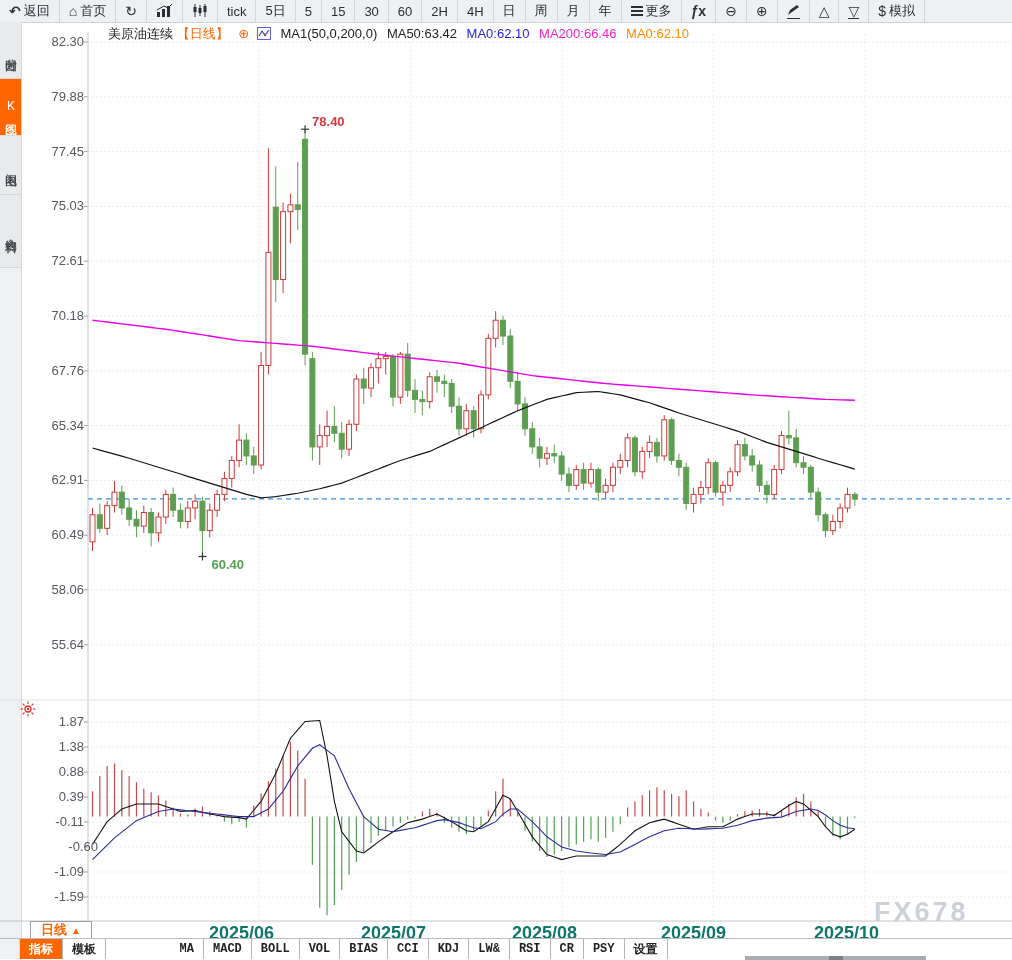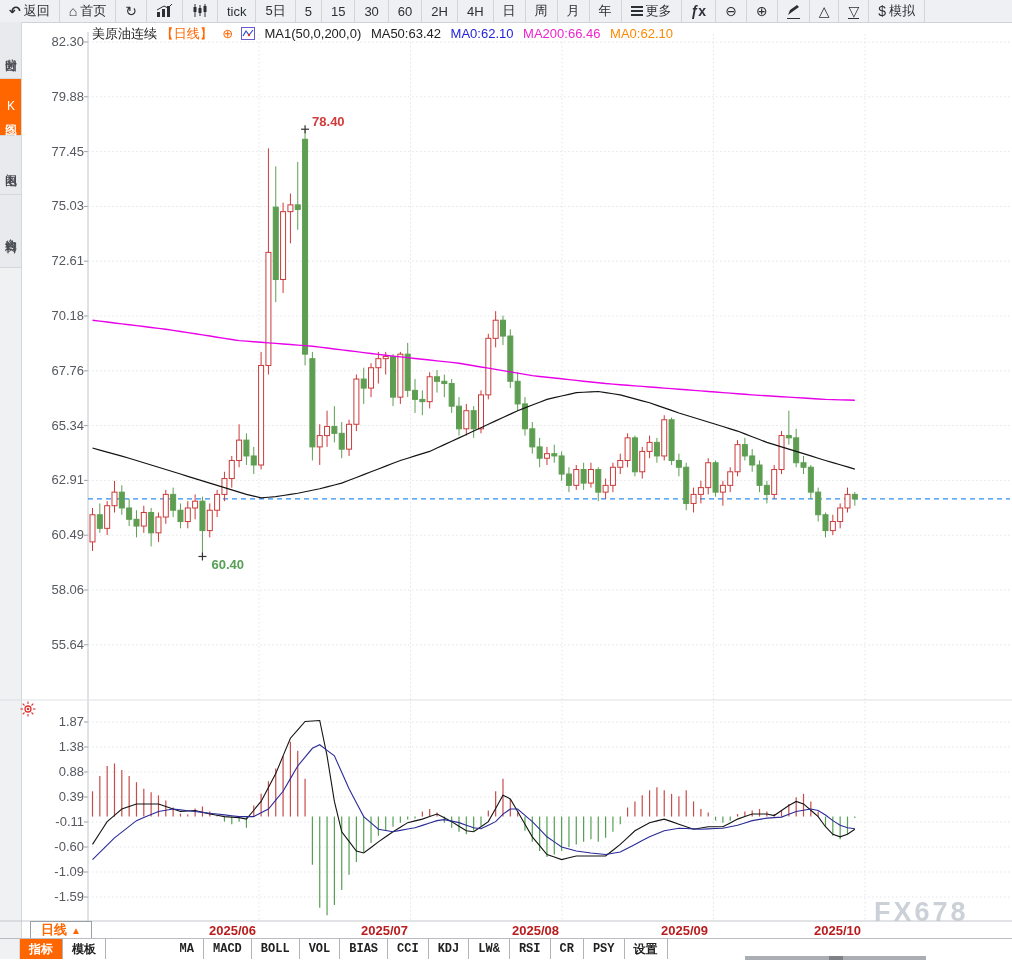--- a/index.html
+++ b/index.html
@@ -32,21 +32,21 @@
   #macd-header span{margin-right:8px;}
   .c-orange{color:#ff6600;} .c-blue{color:#2222dd;} .c-magenta{color:#ee22cc;}
   .c-black{color:#222;} .c-orange2{color:#ff8800;}
   .axis-label{position:absolute;width:54px;text-align:right;font-size:13px;color:#55585e;}
   #indicator-gear{position:absolute;left:20px;top:701px;width:16px;height:16px;cursor:pointer;}
   
   #xaxis-row{position:absolute;left:22px;top:922px;width:990px;height:16px;background:#fff;}
   #period-box{position:absolute;left:8px;top:-1px;height:16px;border:1px solid #9aa0a6;
               background:#fff;padding:0 10px;font-size:13px;font-weight:bold;color:#ff6600;
               display:flex;align-items:center;gap:4px;cursor:pointer;}
-  .date-label{position:absolute;top:1px;font-size:13px;font-weight:bold;color:#b91c1c;text-align:right;}
+  .date-label{position:absolute;top:1px;font-size:18px;font-weight:bold;color:#0f766e;text-align:right;}
   
   #bottombar{position:absolute;left:0;top:938px;width:1012px;height:20px;background:#fff;
              border-top:1px solid #b9bcc1;display:flex;align-items:stretch;font-size:12px;}
   #bottombar .spacer{width:19px;background:#f0f1f3;border-right:1px solid #d5d7da;}
   .bb-item{display:flex;align-items:center;padding:0 9px;border-right:1px solid #b0b3b8;
            font-family:"Liberation Mono","DejaVu Sans Mono",monospace;color:#222;cursor:pointer;font-weight:bold;}
   .bb-item.active{background:#ff6600;color:#fff;font-weight:bold;}
   .bb-item.vip{color:#ff6600;font-weight:bold;margin-top:32px;}
   #scrollbar{position:absolute;left:745px;top:956px;width:181px;height:4px;background:#aaadb3;}
   #scrollbar .notch{position:absolute;left:84px;top:0;width:14px;height:4px;background:#7e8287;}
@@ -534,21 +534,21 @@
       <line x1="825.5" y1="816.5846" x2="825.5" y2="826.7006" stroke="#55a055" stroke-width="1.2"></line>
       <line x1="832.83" y1="816.5846" x2="832.83" y2="835.805" stroke="#55a055" stroke-width="1.2"></line>
       <line x1="840.16" y1="816.5846" x2="840.16" y2="839.3456" stroke="#55a055" stroke-width="1.2"></line>
       <line x1="847.49" y1="816.5846" x2="847.49" y2="834.2876" stroke="#55a055" stroke-width="1.2"></line>
       <line x1="854.82" y1="816.5846" x2="854.82" y2="818.102" stroke="#55a055" stroke-width="1.2"></line>
       <polyline points="92.5,844.4036 99.83,833.0231 107.16,821.6426 114.49000000000001,815.3201 121.82,808.9976 129.15,806.4686 136.48000000000002,803.9396 143.81,803.9396 151.14,803.9396 158.47,803.9396 165.8,806.4686 173.13,808.9976 180.46,811.5266 187.79000000000002,811.0208 195.12,810.515 202.45,812.2853 209.78,814.0556 217.11,815.3201 224.44,816.5846 231.77,817.0904 239.1,817.5962 246.43,819.1136 253.76,810.2621 261.09000000000003,801.4106 268.42,787.5011 275.75,773.5916 283.08000000000004,755.8886 290.40999999999997,738.1856 297.74,729.8399000000001 305.07,721.4942 312.4,720.9884 319.73,720.4826 327.06,755.8886 334.39,801.4106 341.72,831.7586 349.05,841.3688 356.38,850.979 363.71,853.0022 371.04,847.4384 378.37,841.8746 385.7,836.8166 393.03000000000003,831.7586 400.36,827.2064 407.69,822.6542 415.02,820.8839 422.35,819.1136 429.68,816.5846 437.01,814.0556 444.34000000000003,817.8491 451.67,821.6426 459,826.1948 466.33,830.7470000000001 473.66,831.7586 480.99,826.7006 488.32,821.6426 495.65,808.4918 502.98,795.341 510.31,798.8815999999999 517.64,811.5266 524.97,824.1716 532.3,836.8166 539.63,845.6681 546.96,854.5196 554.29,857.0486 561.62,859.5776000000001 568.95,857.8072999999999 576.28,856.037 583.61,856.037 590.94,856.037 598.27,856.037 605.6,856.037 612.93,850.2203 620.26,844.4036 627.59,837.5753 634.92,830.7470000000001 642.25,826.7006 649.58,822.6542 656.91,820.8839 664.24,819.1136 671.57,821.6426 678.9,824.1716 686.23,826.7006 693.5600000000001,829.2296 700.89,827.9651 708.22,826.7006 715.55,826.7006 722.88,826.7006 730.21,822.9071 737.54,819.1136 744.87,816.5846 752.2,814.0556 759.53,814.0556 766.86,814.0556 774.19,815.573 781.52,810.515 788.85,805.457 796.1800000000001,801.4106 803.51,803.9396 810.84,810.2621 818.17,816.5846 825.5,826.7006 832.83,834.2876 840.16,836.8166 847.49,834.2876 854.82,829.2296" fill="none" stroke="#141414" stroke-width="1.1"></polyline>
       <polyline points="92.5,859.5776000000001 99.83,852.3278 107.16,845.078 114.49000000000001,837.8282 121.82,832.0958 129.15,826.3634 136.48000000000002,820.631 143.81,817.5962 151.14,814.5614 158.47,811.5266 165.8,810.2621 173.13,808.9976 180.46,809.8406 187.79000000000002,810.6836 195.12,811.5266 202.45,812.3696 209.78,813.2126000000001 217.11,814.0556 224.44,814.8986 231.77,815.7416000000001 239.1,816.5846 246.43,816.5846 253.76,816.5846 261.09000000000003,812.7911 268.42,808.9976 275.75,800.1461 283.08000000000004,791.2946 290.40999999999997,778.6496 297.74,766.0046 305.07,757.1531 312.4,748.3016 319.73,744.761 327.06,750.3248 334.39,755.8886 341.72,772.3271 349.05,788.7656 356.38,802.6751 363.71,816.5846 371.04,822.9071 378.37,829.2296 385.7,830.4941 393.03000000000003,831.7586 400.36,830.4098 407.69,829.061 415.02,827.7122 422.35,825.3518 429.68,822.9914 437.01,820.631 444.34000000000003,819.6194 451.67,821.1368 459,822.6542 466.33,825.1831999999999 473.66,827.7122 480.99,828.7238 488.32,825.1831999999999 495.65,821.6426 502.98,814.0556 510.31,808.9976 517.64,808.9976 524.97,815.3201 532.3,821.6426 539.63,829.2296 546.96,836.8166 554.29,841.8746 561.62,846.9326 568.95,848.9558 576.28,850.979 583.61,851.9906 590.94,853.0022 598.27,853.7609 605.6,854.5196 612.93,853.2551 620.26,851.9906 627.59,848.1971 634.92,844.4036 642.25,840.6101 649.58,836.8166 656.91,833.7818 664.24,830.7470000000001 671.57,829.4825 678.9,828.218 686.23,828.5552 693.5600000000001,828.8924 700.89,829.2296 708.22,828.8924 715.55,828.5552 722.88,828.218 730.21,826.7006 737.54,825.1831999999999 744.87,822.9071 752.2,820.631 759.53,819.3665 766.86,818.102 774.19,817.5962 781.52,817.0904 788.85,814.3085 796.1800000000001,811.5266 803.51,810.2621 810.84,808.9976 818.17,810.515 825.5,815.0672 832.83,820.631 840.16,825.1831999999999 847.49,827.7122 854.82,828.7238" fill="none" stroke="#2b2b99" stroke-width="1.1"></polyline>
     </svg>
 
   <div id="main-header">
-    <span class="c-black" style="margin-right:0;">美原油连续</span>
+    <span class="c-black" style="margin-right:0;margin-left:16px;">美原油连续</span>
     <span class="c-orange">【日线】</span>
     <span class="c-orange" style="margin-right:4px;">⊕</span>
     <span id="ma-mini-icon"><svg width="14" height="13" viewBox="0 0 14 13" style="vertical-align:-2px">
           <rect x="0.5" y="0.5" width="13" height="12" fill="#fff" stroke="#6a5ad0"></rect>
           <path d="M2 9 L5 4 L8 8 L12 3" stroke="#2b4bd0" fill="none" stroke-width="1.2"></path>
           <circle cx="8" cy="8" r="1.2" fill="#d03030"></circle>
         </svg></span>
     <span class="c-black">MA1(50,0,200,0)</span>
     <span class="c-black">MA50:63.42</span>
     <span class="c-blue">MA0:62.10</span>
@@ -618,16 +618,16 @@
     <div class="axis-label" style="left: 30px; top: 417.6px;">65.34</div>
     <div class="axis-label" style="left: 30px; top: 472.4px;">62.91</div>
     <div class="axis-label" style="left: 30px; top: 527.2px;">60.49</div>
     <div class="axis-label" style="left: 30px; top: 582px;">58.06</div>
     <div class="axis-label" style="left: 30px; top: 636.8px;">55.64</div>
     <div class="axis-label" style="left: 30px; top: 714px;">1.87</div>
     <div class="axis-label" style="left: 30px; top: 739px;">1.38</div>
     <div class="axis-label" style="left: 30px; top: 764px;">0.88</div>
     <div class="axis-label" style="left: 30px; top: 789px;">0.39</div>
     <div class="axis-label" style="left: 30px; top: 814px;">-0.11</div>
-    <div class="axis-label" style="left: 30px; top: 839px;">-0.60</div>
+    <div class="axis-label" style="left: 44px; top: 839px;">-0.60</div>
     <div class="axis-label" style="left: 30px; top: 864px;">-1.09</div>
     <div class="axis-label" style="left: 30px; top: 889px;">-1.59</div>
   </div>
 
 </body></html>

